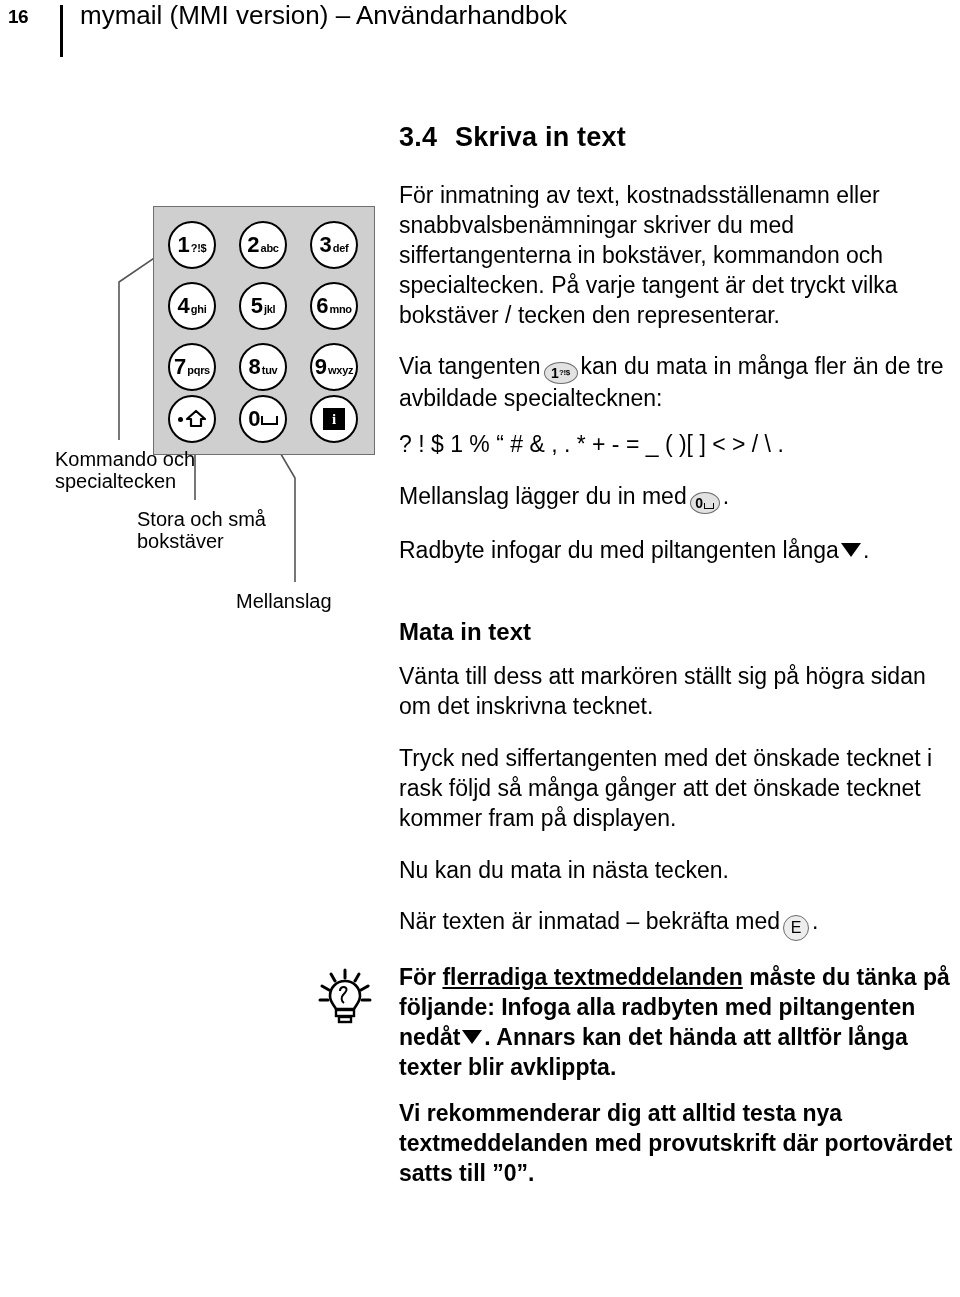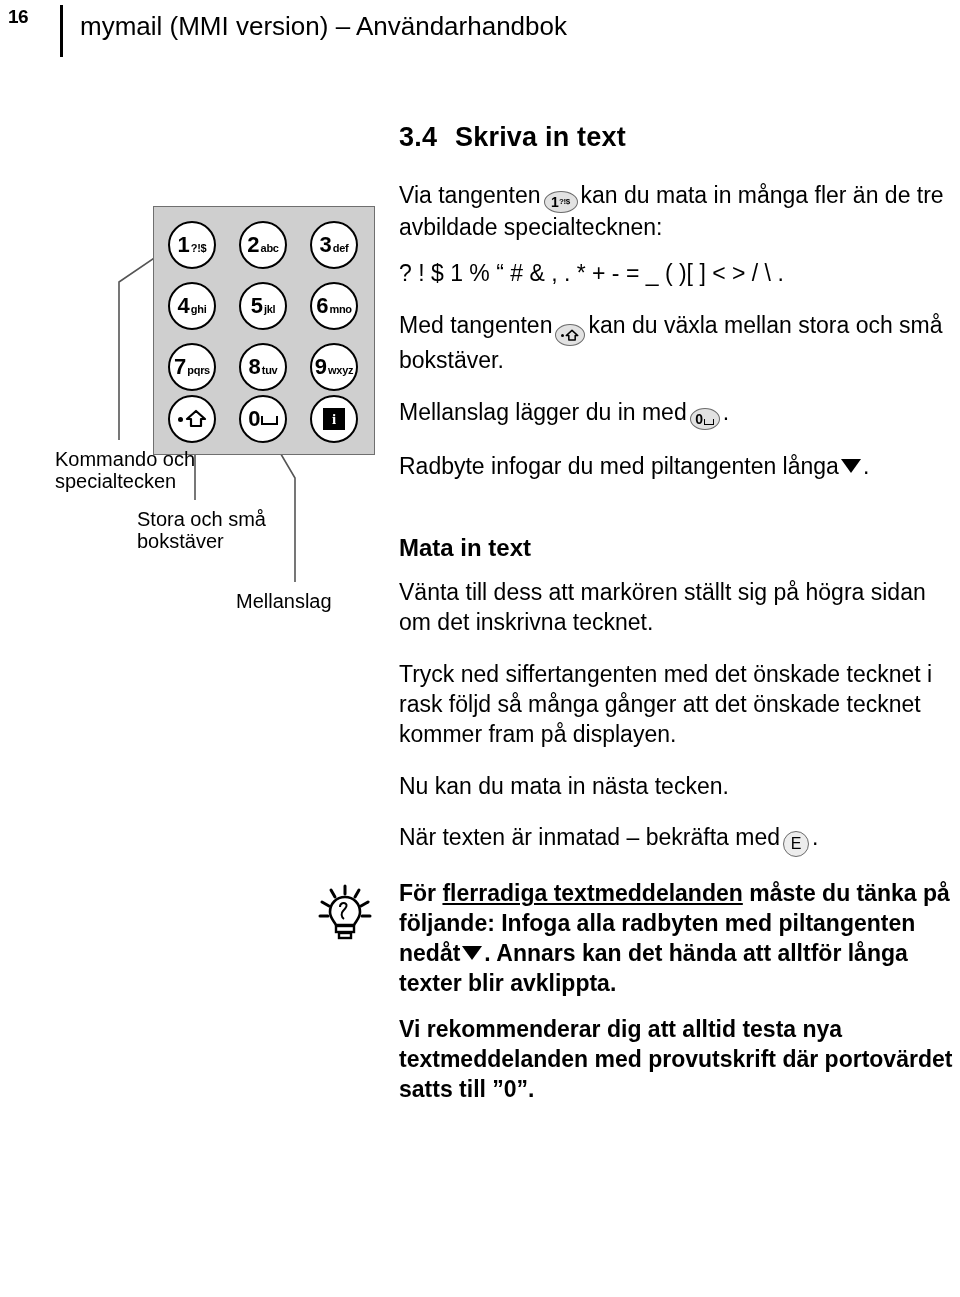--- a/index.html
+++ b/index.html
@@ -30,21 +30,21 @@
     letter-spacing: -0.5px;
   }
   #header-rule {
     position: absolute;
     left: 60px; top: 5px;
     width: 3px; height: 52px;
     background: #000;
   }
   #header-title {
     position: absolute;
-    left: 80px; top: 11px;
+    left: 80px; top: 0;
     font-size: 26px;
     white-space: nowrap;
   }
 
   
   #figure {
     position: absolute;
     left: 0; top: 190px;
     width: 395px; height: 440px;
   }
@@ -306,37 +306,30 @@
   </div>
   <div class="callout-label" id="label-mellanslag">Mellanslag</div>
 </div>
 
 <div id="content">
 
   <h2 class="section-title">
     <span class="num">3.4</span><span>Skriva in text</span>
   </h2>
 
+  <p class="body">För inmatning av text, kostnadsställenamn eller snabbvalsbenämningar skriver du med siffertangenterna in bokstäver, kommandon och specialtecken. På varje tangent är det tryckt vilka bokstäver / tecken den representerar.</p>
 
   <p class="body tight">
     <span>Via tangenten</span><span class="ikey ikey-wide">
       <span class="d">1</span>
         <span class="s">?!$</span>
     </span><span>kan du mata in många fler än de tre avbildade specialtecknen:</span>
   </p>
   <p class="body">? ! $ 1 % “ # &amp; , . * + - = _ ( )[ ] &lt; &gt; / \ .</p>
 
-  <p class="body">
-    <span>Med tangenten</span><span class="ikey">
-      <span class="sdot"></span>
-      <svg width="14" height="13" viewBox="0 0 22 20">
-        <path d="M11 2 L20 10 L16 10 L16 17 L6 17 L6 10 L2 10 Z" fill="#e2e2e2" stroke="#000" stroke-width="2.4" stroke-linejoin="round"></path>
-      </svg>
-    </span><span>kan du växla mellan stora och små bokstäver.</span>
-  </p>
 
   <p class="body">
     <span>Mellanslag lägger du in med</span><span class="ikey">
       <span class="d">0</span>
         <span class="sbracket"></span>
     </span><span>.</span>
   </p>
 
   <p class="body">
     <span>Radbyte infogar du med piltangenten långa</span><span class="arrow-down"></span><span>.</span>

